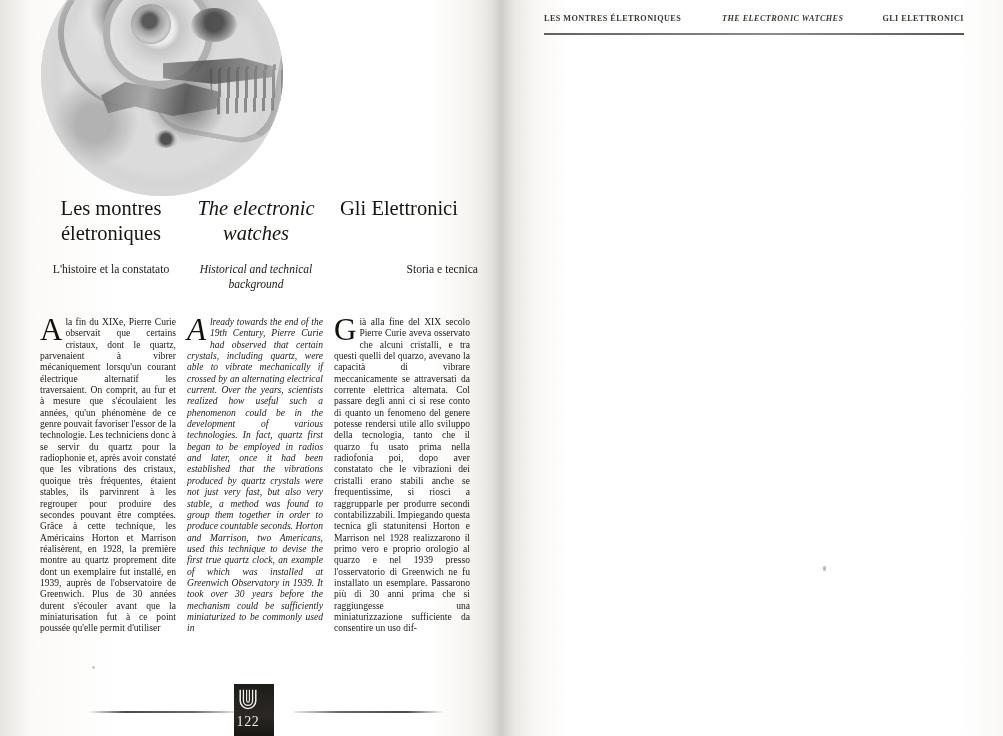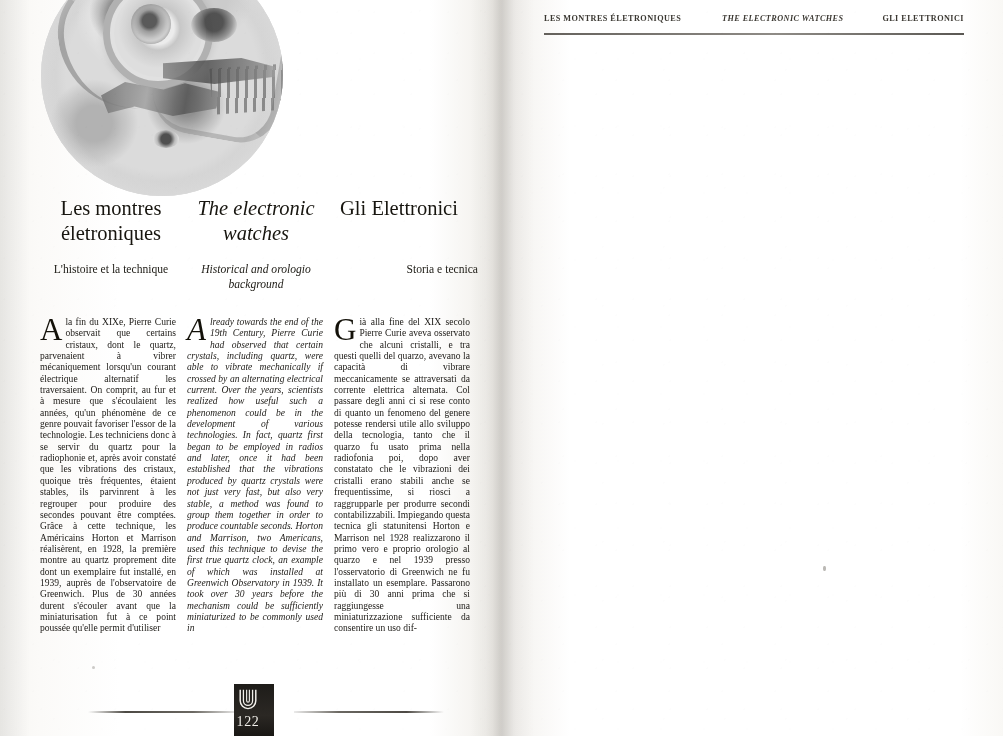--- a/index.html
+++ b/index.html
@@ -249,22 +249,22 @@
     <div class="fade"></div>
   </div>
 
   <div id="titles">
     <div class="title fr">Les montres életroniques</div>
     <div class="title en">The electronic watches</div>
     <div class="title it">Gli Elettronici</div>
   </div>
 
   <div id="subtitles">
-    <div class="subtitle fr">L'histoire et la technique</div>
-    <div class="subtitle en">Historical and orologio background</div>
+    <div class="subtitle fr">L'histoire et la constatato</div>
+    <div class="subtitle en">Historical and technical background</div>
     <div class="subtitle it">Storia e tecnica</div>
   </div>
 
   <div class="cols" id="cols-left">
     <div class="col fr">
       <p class="first"><span class="dropcap">A</span><span> la fin du XIXe, Pierre Curie observait que certains cristaux, dont le quartz, parvenaient à vibrer mécaniquement lorsqu'un courant électrique alternatif les traversaient. On comprit, au fur et à mesure que s'écoulaient les années, qu'un phénomène de ce genre pouvait favoriser l'essor de la technologie. Les techniciens donc à se servir du quartz pour la radiophonie et, après avoir constaté que les vibrations des cristaux, quoique très fréquentes, étaient stables, ils parvinrent à les regrouper pour produire des secondes pouvant être comptées. Grâce à cette technique, les Américains Horton et Marrison réalisèrent, en 1928, la première montre au quartz proprement dite dont un exemplaire fut installé, en 1939, auprès de l'observatoire de Greenwich. Plus de 30 années durent s'écouler avant que la miniaturisation fut à ce point poussée qu'elle permit d'utiliser</span></p>
     </div>
     <div class="col en">
       <p class="first"><span class="dropcap">A</span><span>lready towards the end of the 19th Century, Pierre Curie had observed that certain crystals, including quartz, were able to vibrate mechanically if crossed by an alternating electrical current. Over the years, scientists realized how useful such a phenomenon could be in the development of various technologies. In fact, quartz first began to be employed in radios and later, once it had been established that the vibrations produced by quartz crystals were not just very fast, but also very stable, a method was found to group them together in order to produce countable seconds. Horton and Marrison, two Americans, used this technique to devise the first true quartz clock, an example of which was installed at Greenwich Observatory in 1939. It took over 30 years before the mechanism could be sufficiently miniaturized to be commonly used in</span></p>
     </div>

